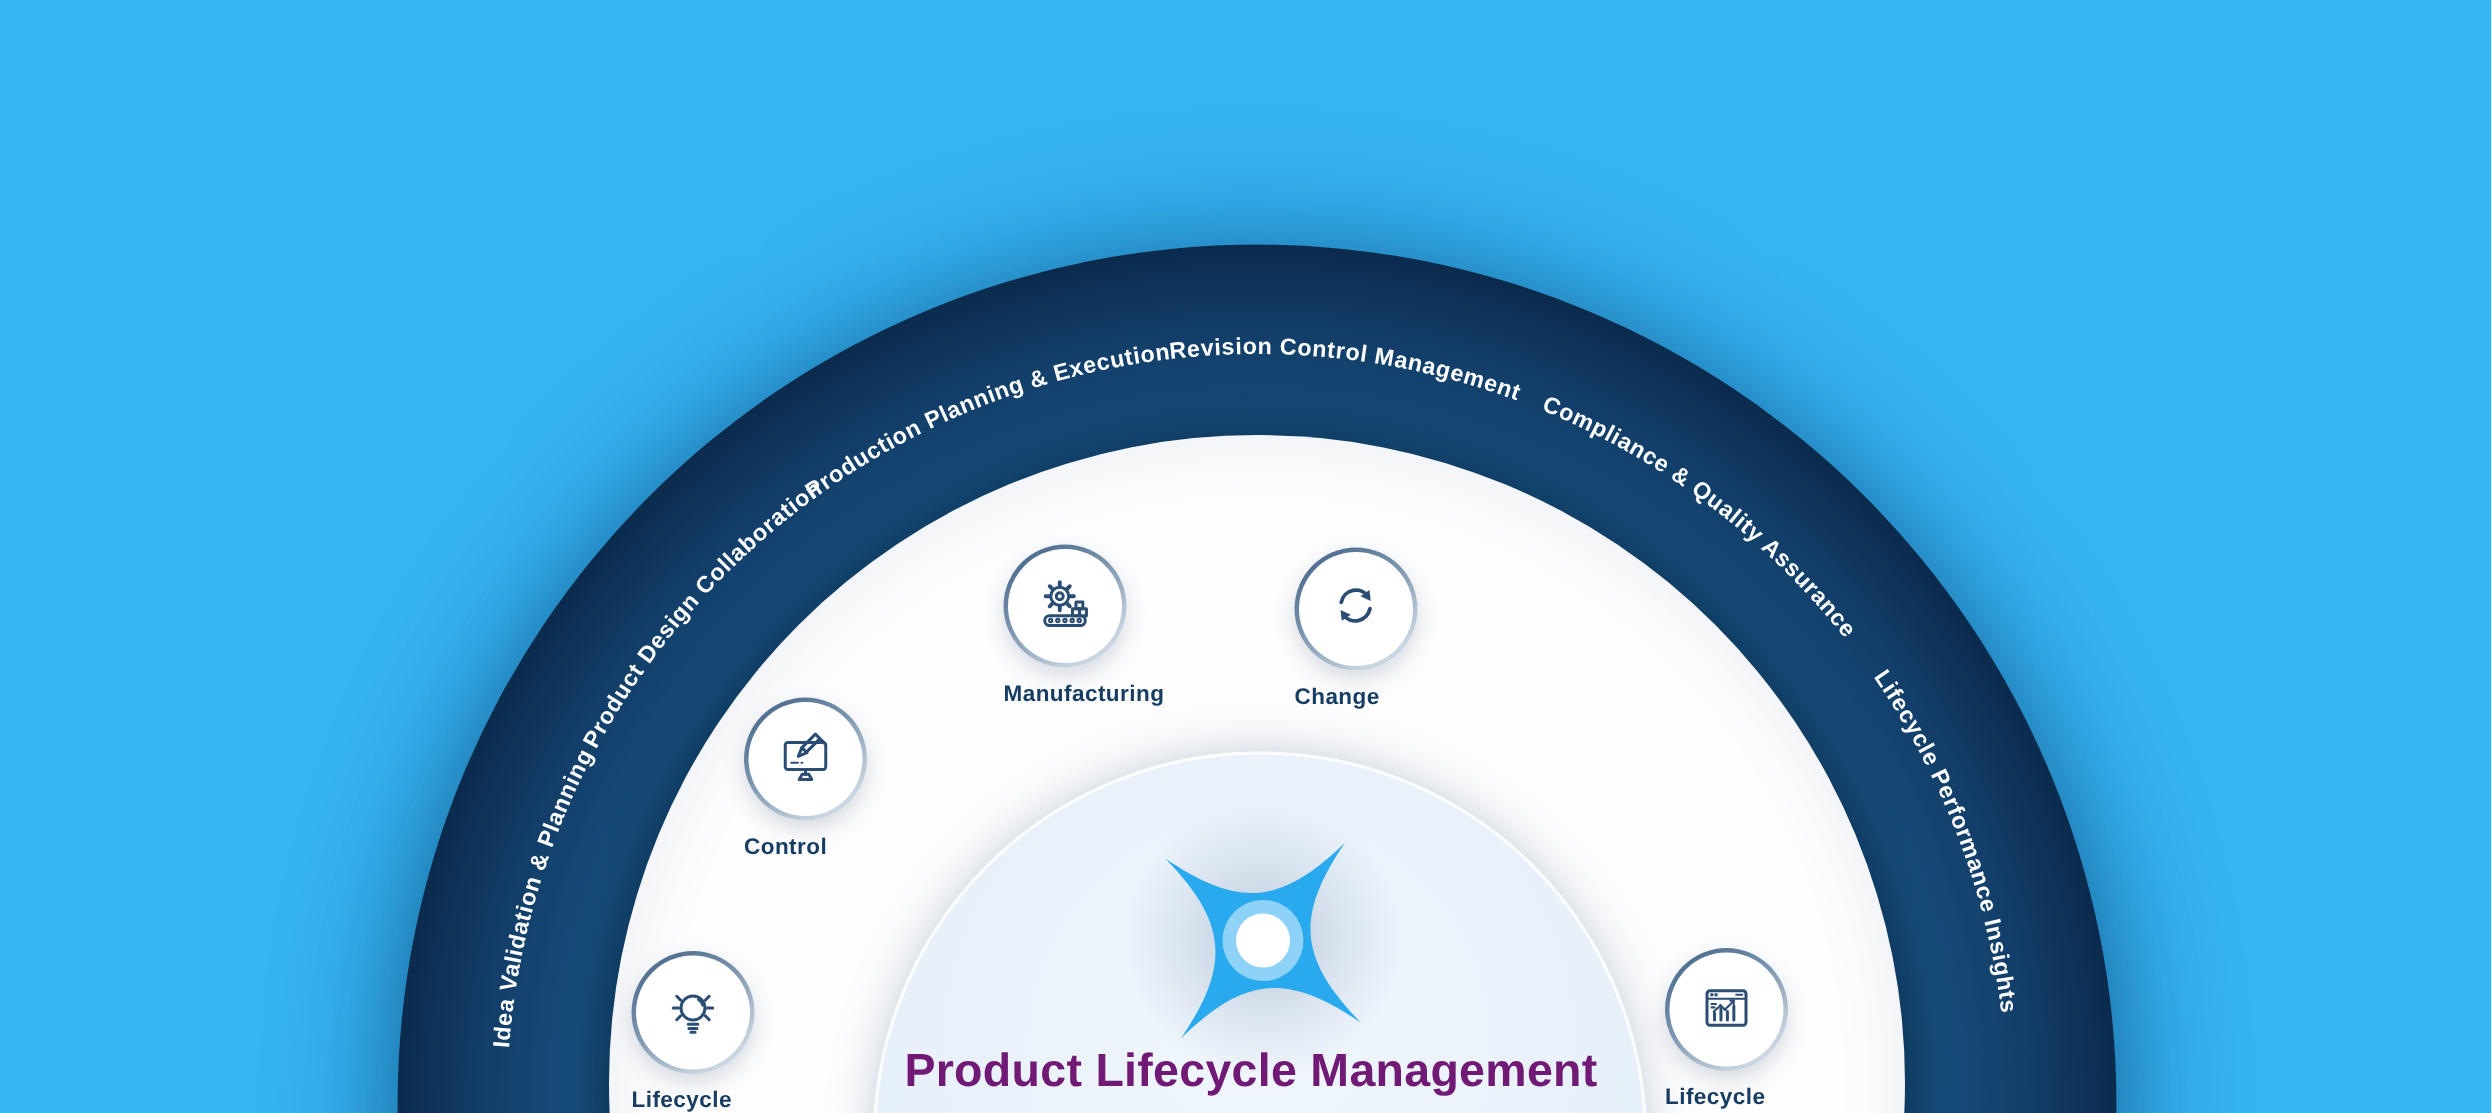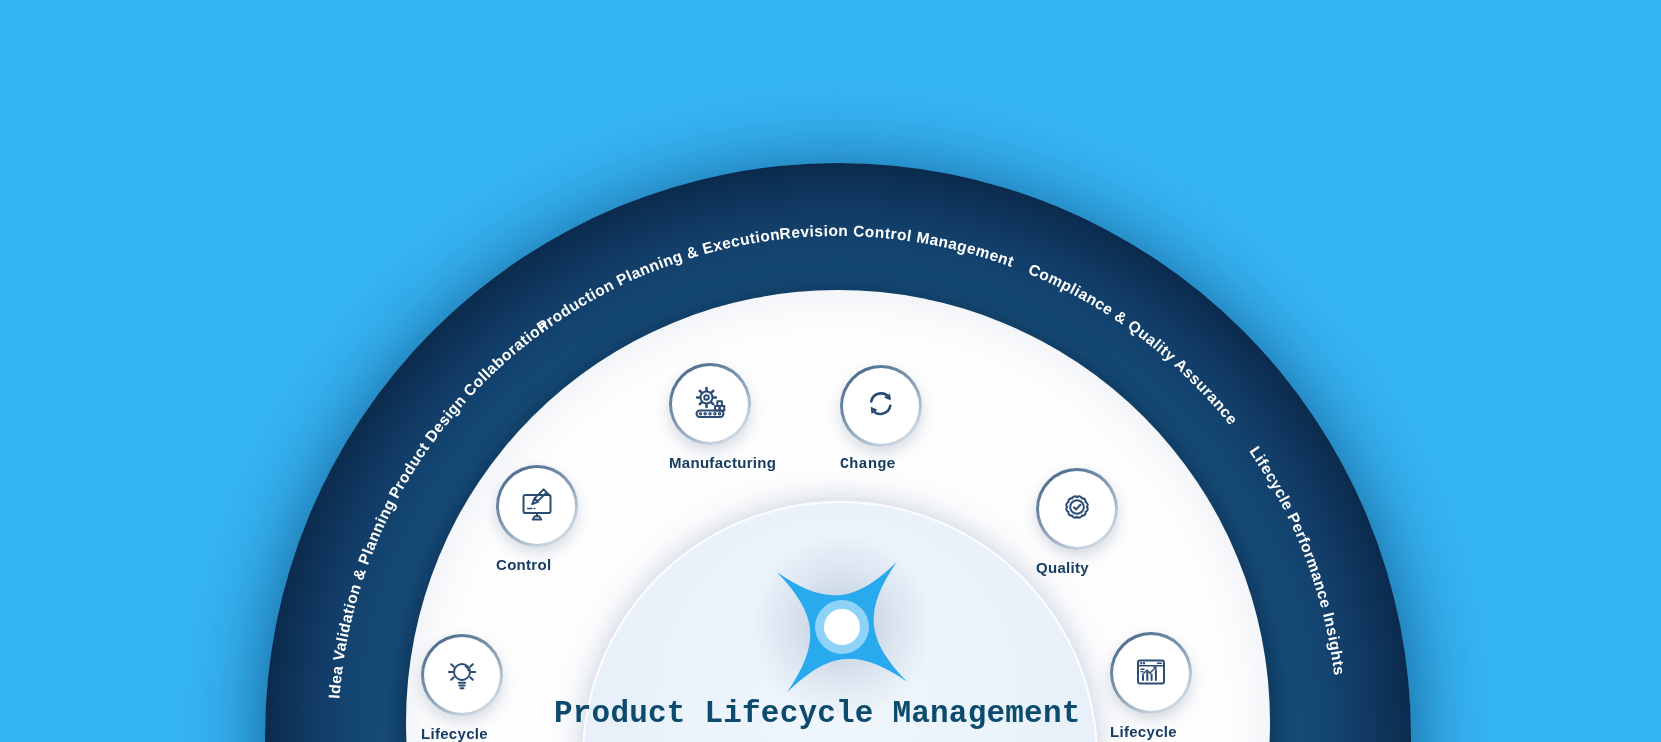--- a/index.html
+++ b/index.html
@@ -35,22 +35,22 @@
   .arc-svg{position:absolute;left:0;top:0;}
   .arc-svg text{
     fill:#ffffff;
     font-family:"Liberation Sans", sans-serif;
     font-size:15.5px;font-weight:700;letter-spacing:.45px;
   }
   
   .logo-svg{position:absolute;left:742px;top:527px;}
   .hub-title{
     position:absolute;left:554px;top:696px;width:560px;
-    text-align:left;
-    font-size:31px;font-weight:700;color:#0c4a6e;letter-spacing:.2px;font-family:Liberation Mono, monospace;
+    text-align:center;
+    font-size:31px;font-weight:700;color:#701a75;letter-spacing:.2px;
   }
   
   .stage{
     position:absolute;width:140px;
     display:flex;flex-direction:column;align-items:flex-start;
   }
   .stage-circle{
     width:82px;height:82px;border-radius:50%;
     background:linear-gradient(145deg,#3c5d83 0%,#7e97b0 45%,#c2cfdc 78%,#dde6ee 100%);
     display:flex;align-items:center;justify-content:center;
@@ -63,21 +63,21 @@
   .stage-label{
     margin-top:9px;font-size:15px;font-weight:700;color:#173d63;letter-spacing:.3px;
   }
   .icon{stroke:#2b4d74;fill:none;stroke-width:2;stroke-linecap:round;stroke-linejoin:round;}
   .icon .fill{fill:#2b4d74;stroke:none;}
   .icon .thin{stroke-width:1.4;}
   .icon .thick{stroke-width:2.6;}
   .s-ideation{left:421px;top:634px;}
   .s-design{left:496px;top:465px;}
   .s-manufacturing{left:669px;top:363px;}
-  .s-change{left:840px;top:365px;font-family:Liberation Mono, monospace;}
+  .s-change{left:863px;top:365px;}
   .s-quality{left:1036px;top:468px;}
   .s-analytics{left:1110px;top:632px;}
 </style>
 </head>
 <body>
 
 <div class="canvas">
 
   <div class="outer-ring"></div>
   <div class="white-disc"></div>
@@ -189,38 +189,20 @@
           <path class="thick" d="M14.2,19.5 A 10,10 0 0 1 32.3,15.8"></path>
           <path class="fill" d="M33.8,18.6 l-0.8,-7.2 -6,4.1 z"></path>
           <path class="thick" d="M33.3,23.8 A 10,10 0 0 1 15.2,27.5"></path>
           <path class="fill" d="M13.7,24.7 l0.8,7.2 6,-4.1 z"></path>
         </svg>
       </div>
     </div>
     <div class="stage-label">Change</div>
   </div>
 
-  <div class="stage s-quality">
-    <div class="stage-circle">
-      <div class="inner">
-        <svg class="icon" width="48" height="48" viewBox="0 0 48 48">
-          <path d="M24,12.2
-                   a2.9,2.9 0 0 1 4.9,1.31 a2.9,2.9 0 0 1 3.59,3.59
-                   a2.9,2.9 0 0 1 1.31,4.9  a2.9,2.9 0 0 1 -1.31,4.9
-                   a2.9,2.9 0 0 1 -3.59,3.59 a2.9,2.9 0 0 1 -4.9,1.31
-                   a2.9,2.9 0 0 1 -4.9,-1.31 a2.9,2.9 0 0 1 -3.59,-3.59
-                   a2.9,2.9 0 0 1 -1.31,-4.9 a2.9,2.9 0 0 1 1.31,-4.9
-                   a2.9,2.9 0 0 1 3.59,-3.59 a2.9,2.9 0 0 1 4.9,-1.31 z"></path>
-          <circle cx="24" cy="22" r="6.8"></circle>
-          <path d="M20.9,22.3 l2.2,2.2 4.3,-4.7"></path>
-        </svg>
-      </div>
-    </div>
-    <div class="stage-label">Quality</div>
-  </div>
 
   <div class="stage s-analytics">
     <div class="stage-circle">
       <div class="inner">
         <svg class="icon" width="48" height="48" viewBox="0 0 48 48">
           <rect x="11" y="11.5" width="26" height="23" rx="2"></rect>
           <path class="thin" d="M11,16.8 h26"></path>
           <circle class="thin" cx="14.2" cy="14.2" r="0.5"></circle>
           <circle class="thin" cx="17" cy="14.2" r="0.5"></circle>
           <path class="thin" d="M30.5,14.2 h4"></path>

